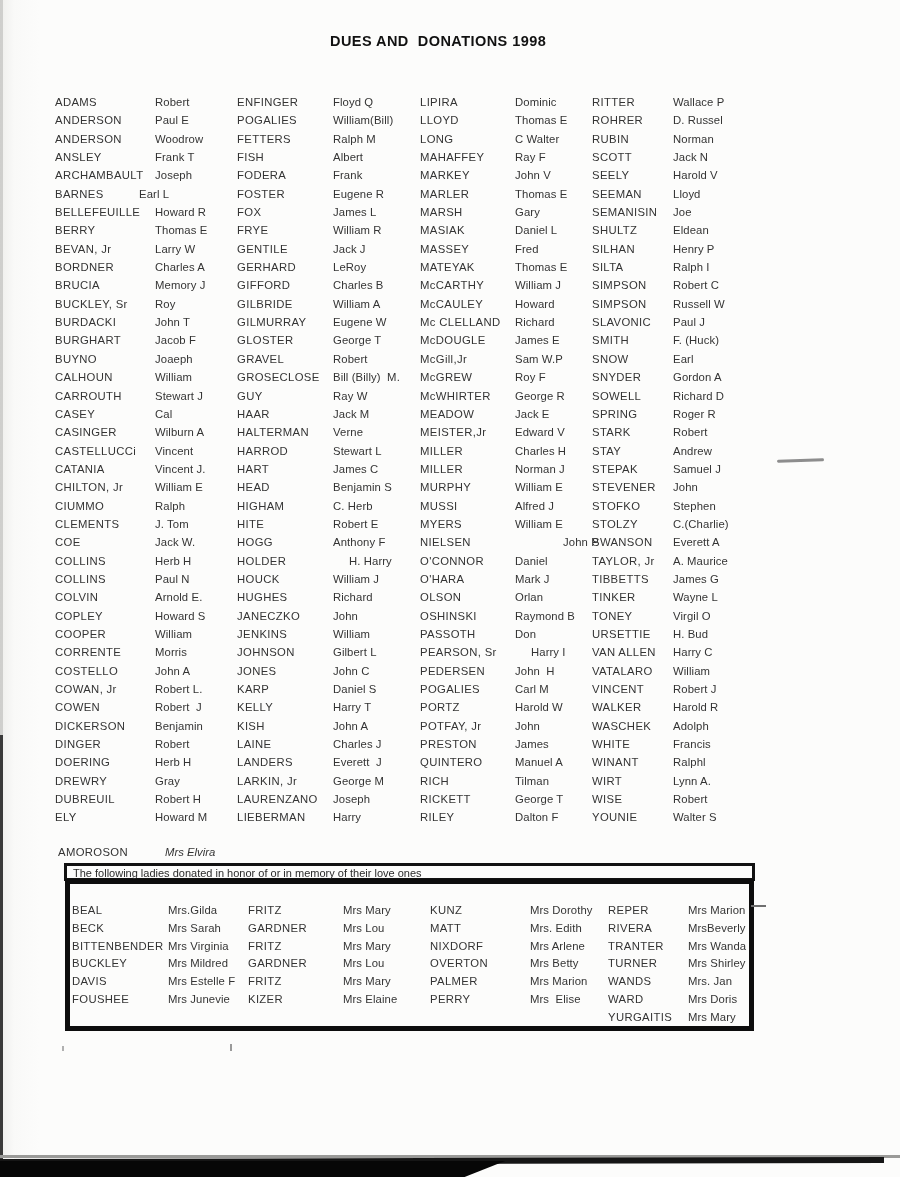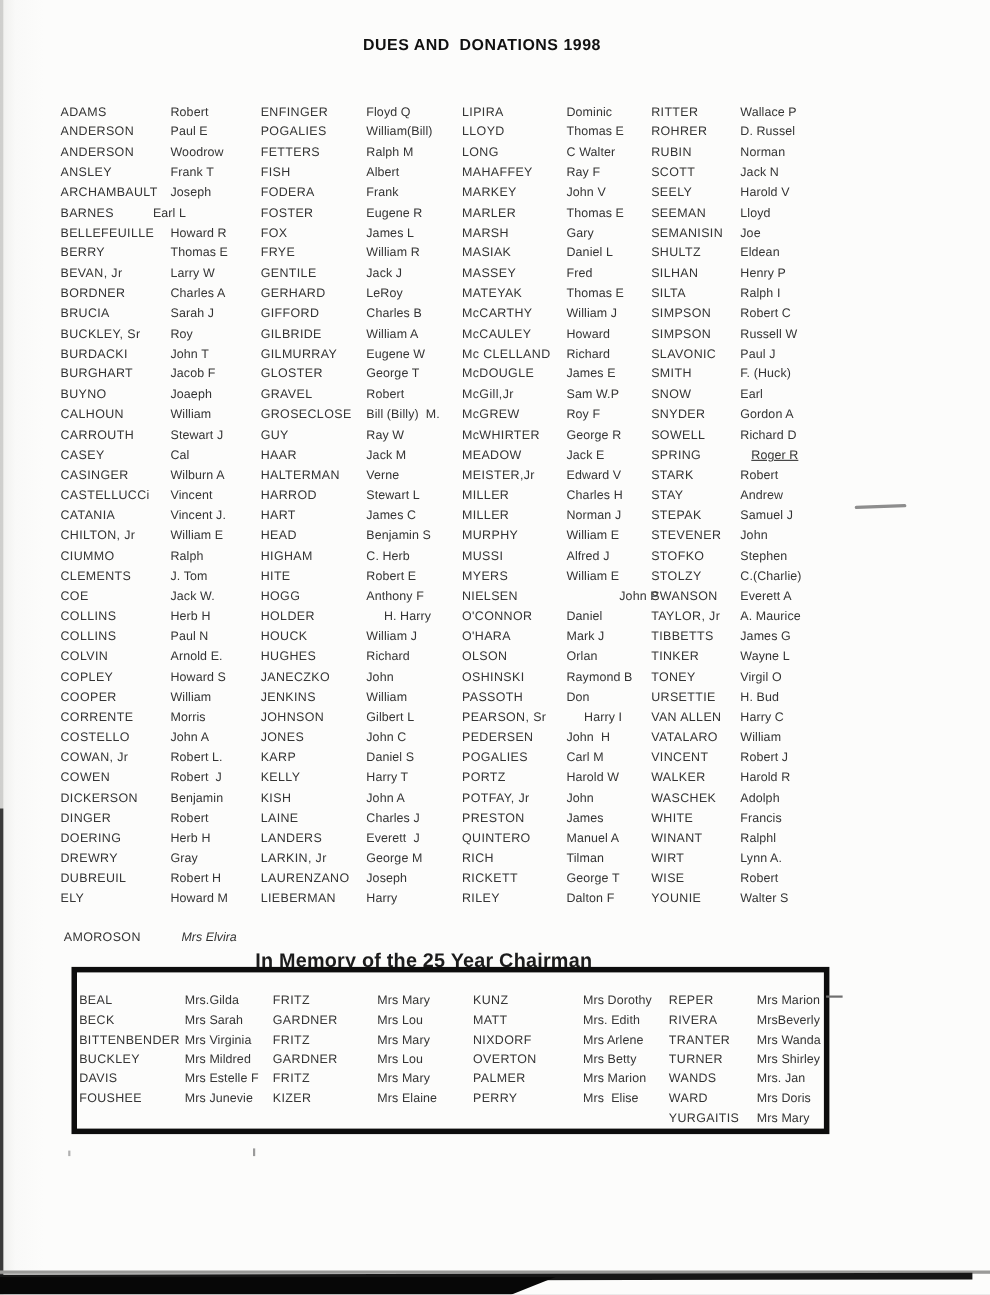--- a/index.html
+++ b/index.html
@@ -103,21 +103,21 @@
         <div class="name-row" style="height: 18.35px; line-height: 18.35px;">
           <span class="last">BEVAN, Jr</span>
           <span class="first" style="left: 100px;">Larry W</span>
         </div>
         <div class="name-row" style="height: 18.35px; line-height: 18.35px;">
           <span class="last">BORDNER</span>
           <span class="first" style="left: 100px;">Charles A</span>
         </div>
         <div class="name-row" style="height: 18.35px; line-height: 18.35px;">
           <span class="last">BRUCIA</span>
-          <span class="first" style="left: 100px;">Sarah J</span>
+          <span class="first" style="left: 100px;">Memory J</span>
         </div>
         <div class="name-row" style="height: 18.35px; line-height: 18.35px;">
           <span class="last">BUCKLEY, Sr</span>
           <span class="first" style="left: 100px;">Roy</span>
         </div>
         <div class="name-row" style="height: 18.35px; line-height: 18.35px;">
           <span class="last">BURDACKI</span>
           <span class="first" style="left: 100px;">John T</span>
         </div>
         <div class="name-row" style="height: 18.35px; line-height: 18.35px;">
@@ -617,21 +617,21 @@
         <div class="name-row" style="height: 18.35px; line-height: 18.35px;">
           <span class="last">SNYDER</span>
           <span class="first" style="left: 81px;">Gordon A</span>
         </div>
         <div class="name-row" style="height: 18.35px; line-height: 18.35px;">
           <span class="last">SOWELL</span>
           <span class="first" style="left: 81px;">Richard D</span>
         </div>
         <div class="name-row" style="height: 18.35px; line-height: 18.35px;">
           <span class="last">SPRING</span>
-          <span class="first" style="left: 91px; text-decoration: underline;">Roger R</span>
+          <span class="first" style="left: 81px;">Roger R</span>
         </div>
         <div class="name-row" style="height: 18.35px; line-height: 18.35px;">
           <span class="last">STARK</span>
           <span class="first" style="left: 81px;">Robert</span>
         </div>
         <div class="name-row" style="height: 18.35px; line-height: 18.35px;">
           <span class="last">STAY</span>
           <span class="first" style="left: 81px;">Andrew</span>
         </div>
         <div class="name-row" style="height: 18.35px; line-height: 18.35px;">
@@ -716,20 +716,23 @@
         </div>
       </div>
     </div>
 
   <div class="memory-row">
     <span class="mem-last">AMOROSON</span>
     <span class="mem-first">Mrs Elvira</span>
     <span class="mem-note">In Memory of the 25 Year Chairman</span>
   </div>
 
+  <div class="ladies-header-box">
+    <span>The following ladies donated in honor of or in memory of their love ones</span>
+  </div>
 
   <div class="ladies-main-box"></div>
   <div id="ladies-list">
       <div class="name-col" style="left: 72px; top: 902px;">
         <div class="name-row" style="height: 17.8px; line-height: 17.8px;">
           <span class="last">BEAL</span>
           <span class="first" style="left: 96px;">Mrs.Gilda</span>
         </div>
         <div class="name-row" style="height: 17.8px; line-height: 17.8px;">
           <span class="last">BECK</span>

